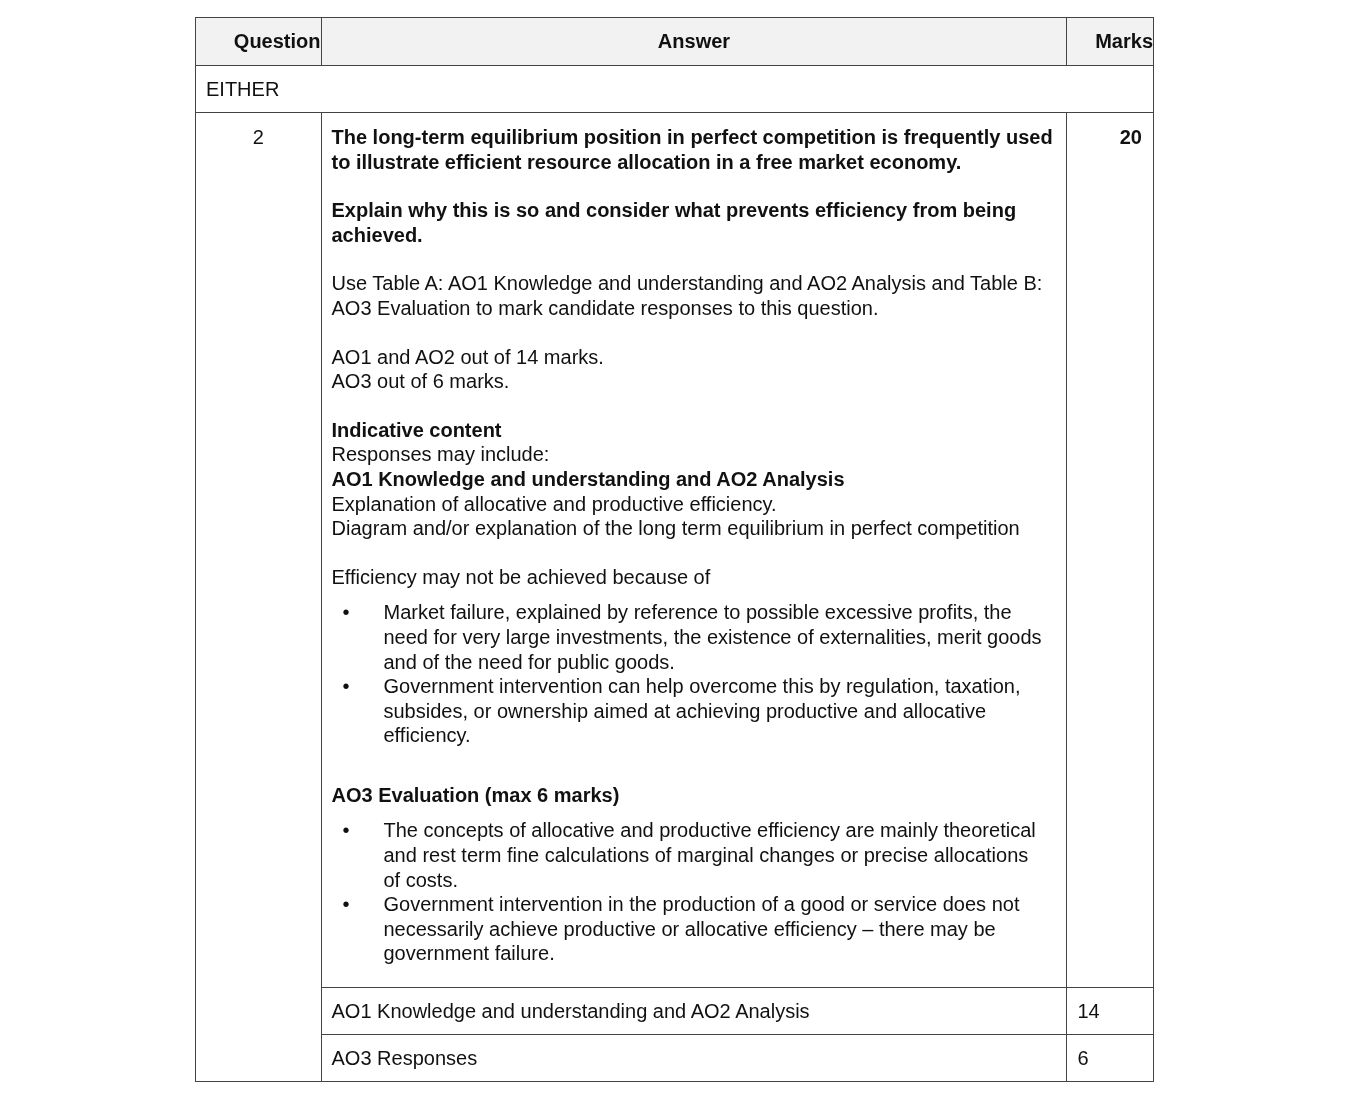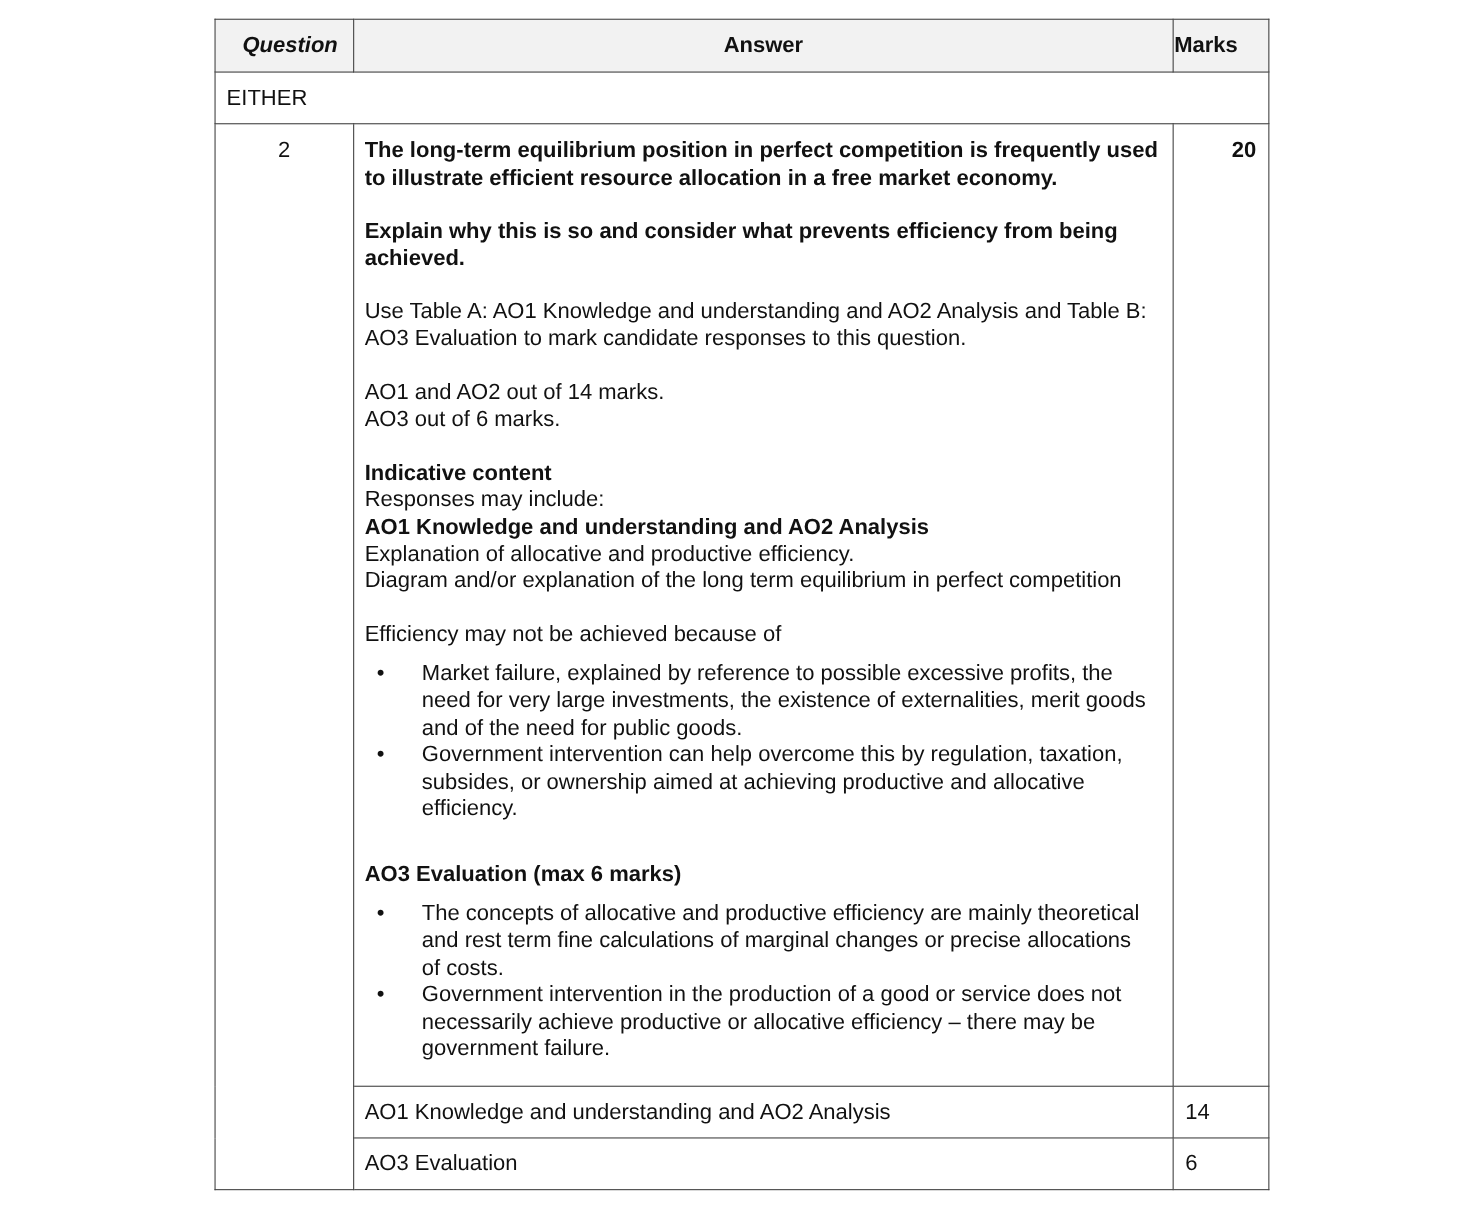--- a/index.html
+++ b/index.html
@@ -4,23 +4,23 @@
 <style>
   html, body { margin: 0; padding: 0; background: #ffffff; }
   body { width: 1347px; height: 1102px; position: relative; font-family: "Liberation Sans", sans-serif; color: #111; }
   table.ms {
     position: absolute; left: 195px; top: 17px;
     width: 959px; border-collapse: collapse;
     font-family: "Liberation Sans", sans-serif; font-size: 20px; line-height: 24.6px;
   }
   table.ms td, table.ms th { border: 1px solid #444; padding: 0; vertical-align: top; }
   th { font-weight: bold; background: #f2f2f2; height: 47px; vertical-align: middle !important; }
-  th.q { width: 114px; text-align: center; padding-left: 11px !important; font-style: italic; }
+  th.q { width: 114px; text-align: right; padding-left: 11px !important; }
   th.a { width: 755px; }
-  th.m { width: 86px; text-align: left; }
+  th.m { width: 86px; text-align: right; }
   td.either { height: 46px; font-weight: normal; vertical-align: middle !important; padding-left: 10px !important; }
   td.qnum { text-align: center; padding-top: 12px !important; }
   td.ans { padding: 12px 10px 10px 10px !important; }
   td.marks { text-align: right; padding: 12px 11px 0 0 !important; font-weight: bold; margin-top: 20px; }
   .b { font-weight: bold; }
   p { margin: 0; }
   .gap { height: 24px; }
   ul { margin: 11px; padding: 0; list-style: none; }
   ul li { position: relative; padding-left: 41px; }
   ul li::before { content: "•"; position: absolute; left: 0; top: 0; }
@@ -70,17 +70,17 @@
         <li>Government intervention in the production of a good or service does not necessarily achieve productive or allocative efficiency – there may be government failure.</li>
       </ul>
     </td>
     <td class="marks">20</td>
   </tr>
   <tr>
     <td class="sum">AO1 Knowledge and understanding and AO2 Analysis</td>
     <td class="sumv">14</td>
   </tr>
   <tr>
-    <td class="sum">AO3 Evaluation</td>
+    <td class="sum">AO3 Responses</td>
     <td class="sumv">6</td>
   </tr>
 </tbody>
   </table>
 
 </body></html>

